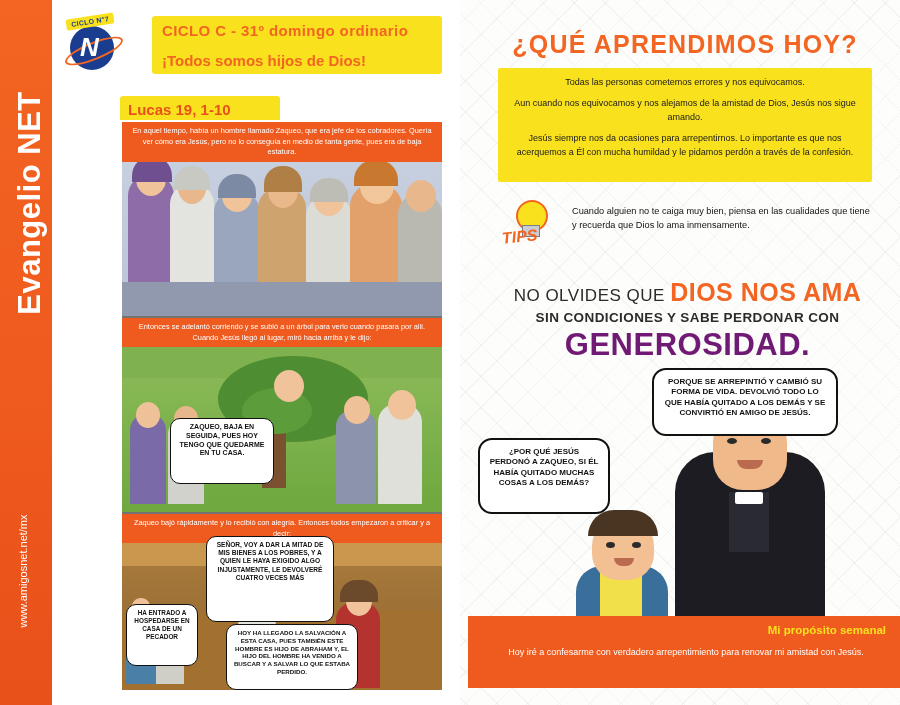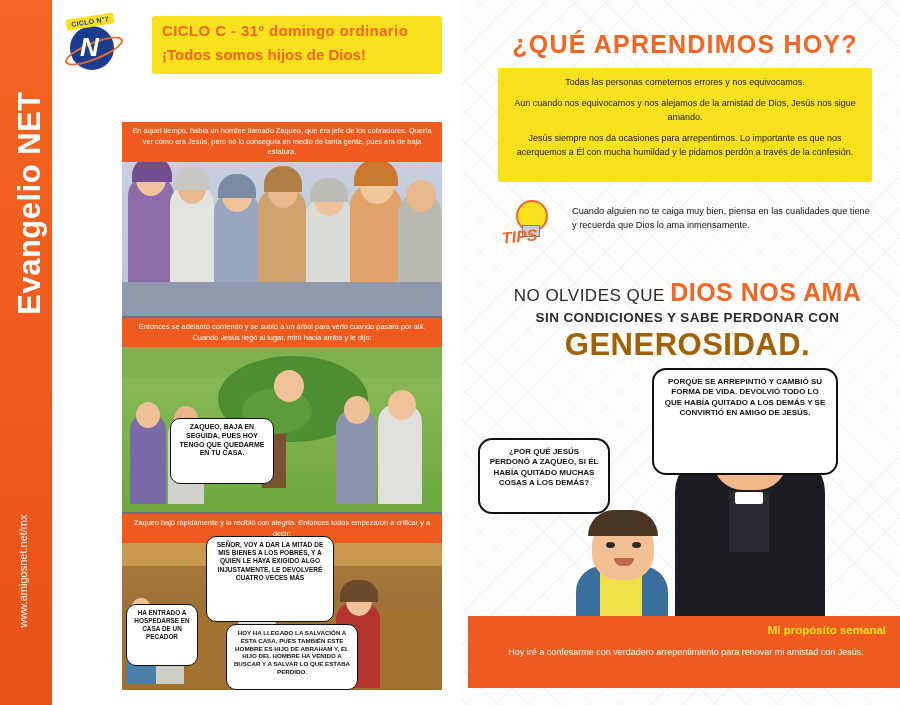--- a/index.html
+++ b/index.html
@@ -57,21 +57,21 @@
   }
   .logo .n{
     position:absolute;left:14px;top:18px;color:#fff;font-size:26px;font-weight:bold;
     font-style:italic;
   }
   .banner{
     position:absolute;left:100px;top:16px;width:290px;height:58px;
     background:#f9e11e;border-radius:3px;padding:6px 10px;box-sizing:border-box;
   }
   .banner .l1{color:#f26522;font-size:15px;font-weight:bold;letter-spacing:0.4px;}
-  .banner .l2{color:#f26522;font-size:15px;font-weight:bold;margin-top:7px;}
+  .banner .l2{color:#f26522;font-size:15px;font-weight:bold;margin-top:13px;}
   .ref{
     position:absolute;left:68px;top:96px;width:160px;height:26px;
     background:#f9e11e;border-radius:3px;color:#e8511a;font-size:15px;font-weight:bold;
     display:flex;align-items:center;padding-left:8px;box-sizing:border-box;
   }
   .comic{
     position:absolute;left:68px;top:120px;width:320px;height:568px;
     border:2px solid #ffffff;background:#737373;
   }
   .cap{
@@ -116,21 +116,21 @@
     font-style:italic;transform:rotate(-6deg);
   }
   .tips .ttext{
     position:absolute;left:72px;top:4px;width:300px;color:#111;font-size:9.2px;
     line-height:1.55;
   }
   .slogan{position:absolute;left:20px;top:278px;width:395px;text-align:center;}
   .slogan .s1{font-size:17px;font-weight:normal;color:#2b2b2b;letter-spacing:0.5px;}
   .slogan .s1 b{color:#f26522;font-size:25px;}
   .slogan .s2{font-size:13.5px;font-weight:bold;color:#2b2b2b;margin-top:3px;letter-spacing:0.4px;}
-  .slogan .s3{font-size:31px;font-weight:bold;color:#a16207;margin-top:2px;letter-spacing:0.5px;}
+  .slogan .s3{font-size:31px;font-weight:bold;color:#701a75;margin-top:2px;letter-spacing:0.5px;}
   .rbub{
     position:absolute;background:#fff;border:2px solid #111;border-radius:14px;
     font-size:8px;font-weight:bold;line-height:1.3;text-align:center;color:#111;
     padding:7px 8px;box-sizing:border-box;
   }
   .purpose{
     position:absolute;left:468px;top:616px;width:432px;height:72px;
     background:#ef5a1e;
   }
   .purpose .ttl{
@@ -159,20 +159,21 @@
     <div class="globe"></div>
     <div class="n">N</div>
     <div class="ribbon">CICLO N°7</div>
   </div>
 
   <div class="banner">
     <div class="l1">CICLO C - 31º domingo ordinario</div>
     <div class="l2">¡Todos somos hijos de Dios!</div>
   </div>
 
+  <div class="ref">Lucas 19, 1-10</div>
 
   <div class="comic">
 
     <div class="panel" style="left:0;top:0;width:320px;height:194px;background:linear-gradient(180deg,#cbd3e2 0%,#b9c3d6 100%);">
 
       <div style="position:absolute;left:6px;top:52px;width:46px;height:140px;background:#8e6ca8;border-radius:22px 22px 0 0;"></div>
       <div style="position:absolute;left:14px;top:40px;width:30px;height:34px;background:#f0c39a;border-radius:50%;"></div>
       <div style="position:absolute;left:10px;top:34px;width:40px;height:26px;background:#6f4f8f;border-radius:20px 20px 0 0;"></div>
       <div style="position:absolute;left:48px;top:62px;width:44px;height:130px;background:#e3e3e0;border-radius:20px 20px 0 0;"></div>
       <div style="position:absolute;left:56px;top:50px;width:28px;height:32px;background:#e8b88c;border-radius:50%;"></div>
@@ -279,19 +280,19 @@
     <div style="position:absolute;left:14px;top:56px;width:92px;height:64px;background:#3a6f9c;border-radius:26px 26px 0 0;"></div>
     <div style="position:absolute;left:38px;top:62px;width:42px;height:58px;background:#f2e04a;"></div>
     <div style="position:absolute;left:30px;top:6px;width:62px;height:64px;background:#f3c093;border-radius:30px 30px 26px 26px;"></div>
     <div style="position:absolute;left:26px;top:0px;width:70px;height:26px;background:#4a3522;border-radius:34px 34px 0 0;"></div>
     <div style="position:absolute;left:44px;top:32px;width:9px;height:6px;background:#2a2a2a;border-radius:50%;"></div>
     <div style="position:absolute;left:70px;top:32px;width:9px;height:6px;background:#2a2a2a;border-radius:50%;"></div>
     <div style="position:absolute;left:52px;top:48px;width:20px;height:8px;background:#b96a4f;border-radius:0 0 10px 10px;"></div>
   </div>
 
   <div class="rbub" style="left:8px;top:438px;width:132px;height:76px;">¿POR QUÉ JESÚS PERDONÓ A ZAQUEO, SI ÉL HABÍA QUITADO MUCHAS COSAS A LOS DEMÁS?</div>
-  <div class="rbub" style="left:182px;top:368px;width:186px;height:107px;">PORQUE SE ARREPINTIÓ Y CAMBIÓ SU FORMA DE VIDA. DEVOLVIÓ TODO LO QUE HABÍA QUITADO A LOS DEMÁS Y SE CONVIRTIÓ EN AMIGO DE JESÚS.</div>
+  <div class="rbub" style="left:182px;top:368px;width:186px;height:68px;">PORQUE SE ARREPINTIÓ Y CAMBIÓ SU FORMA DE VIDA. DEVOLVIÓ TODO LO QUE HABÍA QUITADO A LOS DEMÁS Y SE CONVIRTIÓ EN AMIGO DE JESÚS.</div>
 </div>
 
 <div class="purpose">
   <div class="ttl">Mi propósito semanal</div>
   <div class="txt">Hoy iré a confesarme con verdadero arrepentimiento para renovar mi amistad con Jesús.</div>
 </div>
 
 </body></html>

